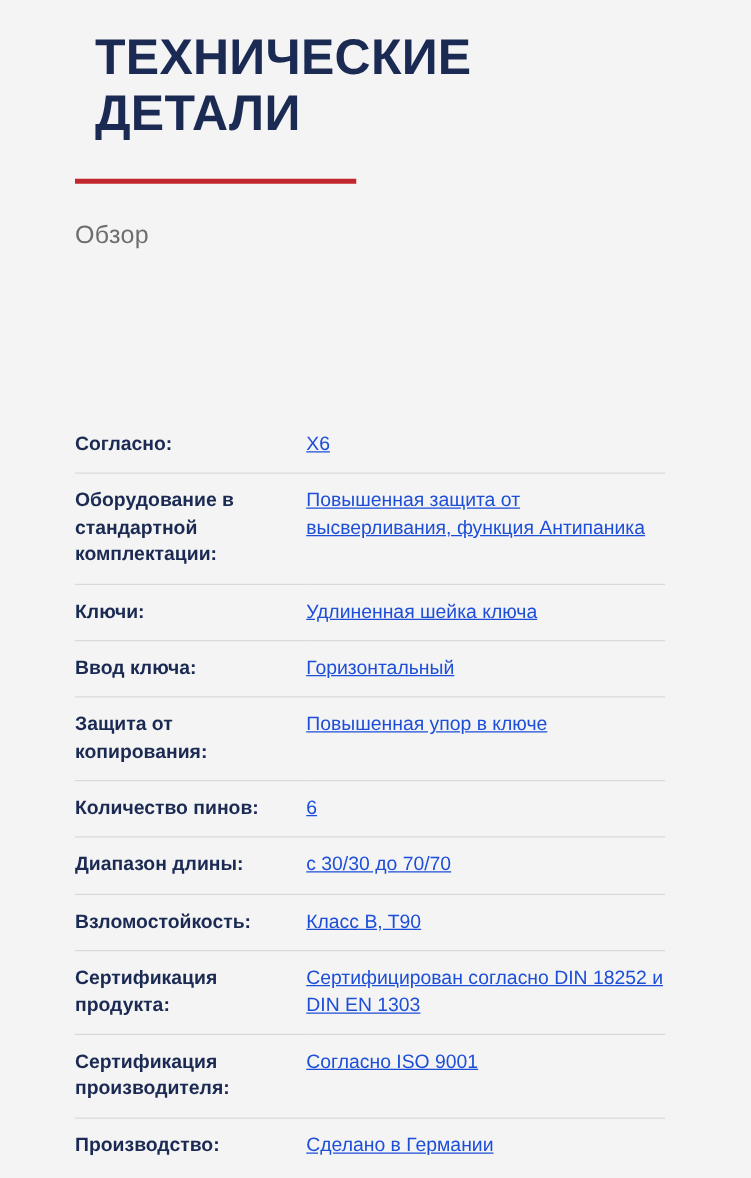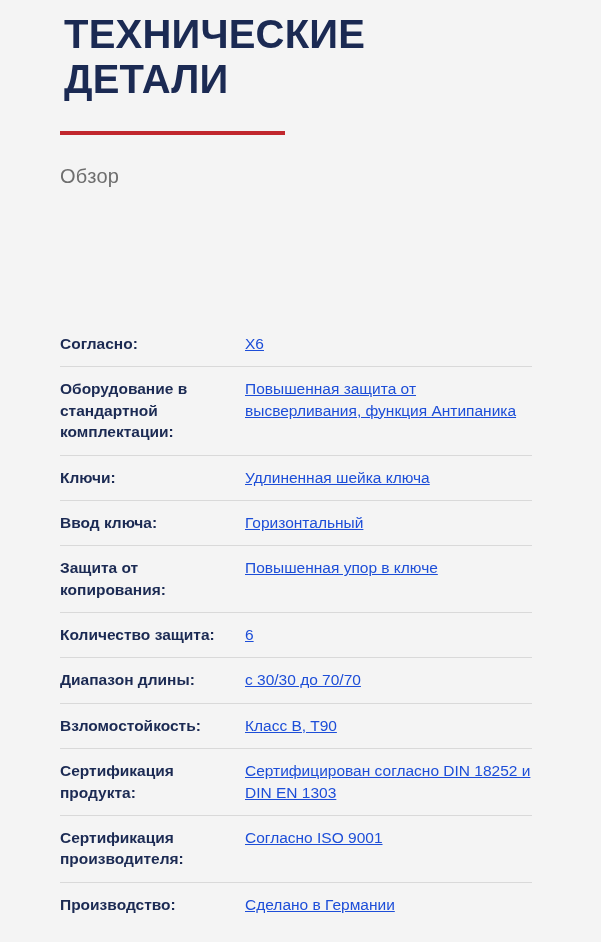--- a/index.html
+++ b/index.html
@@ -15,21 +15,21 @@
     overflow: hidden;
   }
   .page {
     position: relative;
     width: 601px;
     height: 942px;
     box-sizing: border-box;
     padding: 0 60px;
   }
   .title {
-    margin: 4px;
+    margin: 16px;
     padding-top: 8px;
     font-size: 40px;
     line-height: 1.12;
     font-weight: bold;
     letter-spacing: 0.2px;
     color: #1b2a53;
     text-transform: uppercase;
   }
   .rule {
     width: 225px;
@@ -103,21 +103,21 @@
       </tr>
       <tr>
         <td class="cell-label">Ввод ключа:</td>
         <td class="cell-value">Горизонтальный</td>
       </tr>
       <tr>
         <td class="cell-label">Защита от копирования:</td>
         <td class="cell-value">Повышенная упор в ключе</td>
       </tr>
       <tr>
-        <td class="cell-label">Количество защита:</td>
+        <td class="cell-label">Количество пинов:</td>
         <td class="cell-value">6</td>
       </tr>
       <tr>
         <td class="cell-label">Диапазон длины:</td>
         <td class="cell-value">с 30/30 до 70/70</td>
       </tr>
       <tr>
         <td class="cell-label">Взломостойкость:</td>
         <td class="cell-value">Класс B, T90</td>
       </tr>

